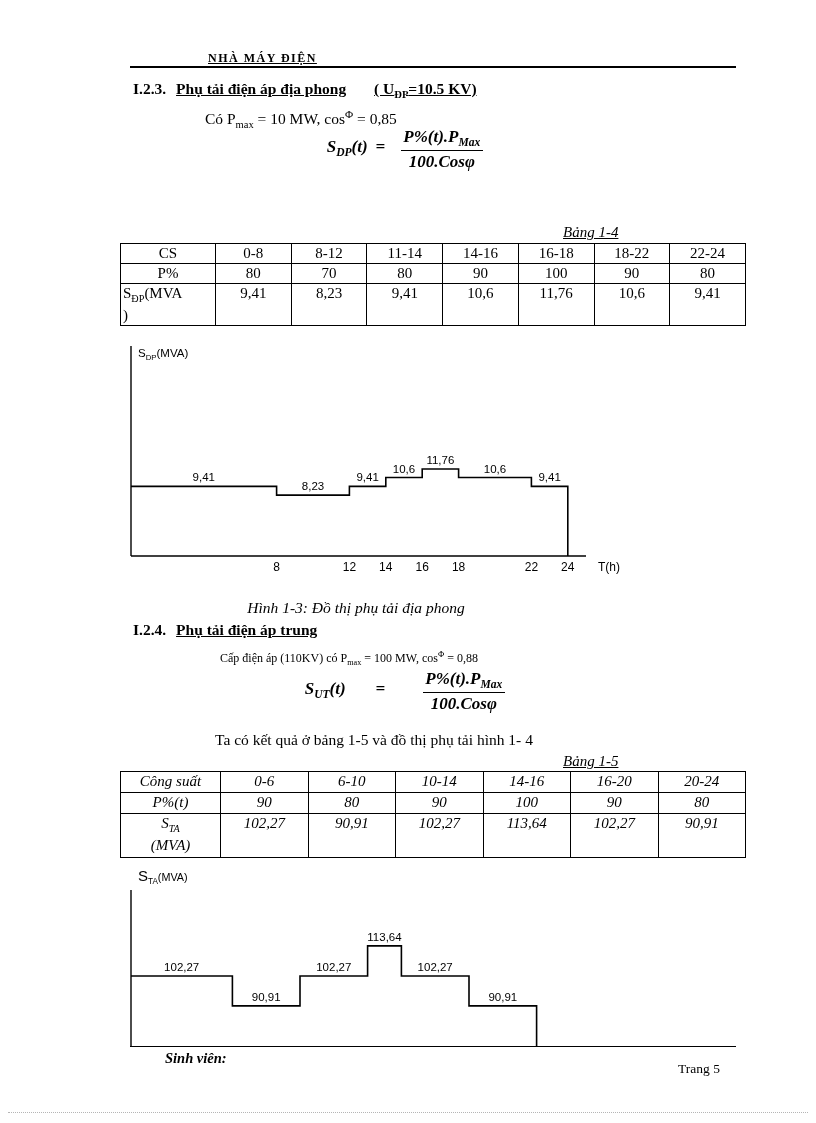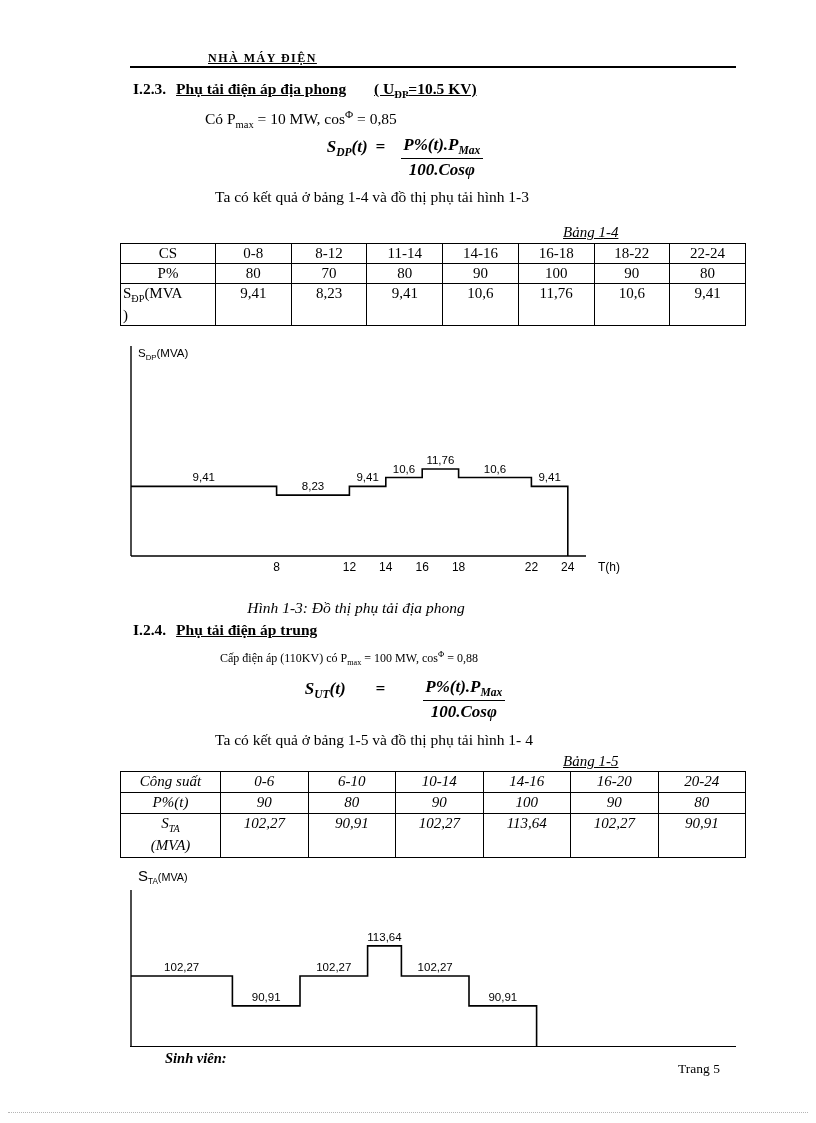--- a/index.html
+++ b/index.html
@@ -12,21 +12,21 @@
   .rule{border-top:2px solid #000;height:0;}
   .thin-rule{border-top:1.5px solid #000;height:0;}
   .doc-table{border-collapse:collapse;width:626px;table-layout:fixed;}
   .doc-table td{border:1px solid #000;text-align:center;font-size:15px;padding:0 2px;
                 vertical-align:top;line-height:1.25;overflow:hidden;}
   .formula{display:flex;align-items:flex-start;justify-content:center;font-weight:bold;
            font-style:italic;font-size:17px;width:815px;}
   .formula .lhs{margin-top:10px;}
   .eq{margin:10px 0 0 8px;}
   .frac{display:inline-flex;flex-direction:column;align-items:center;margin-left:10px;}
-  .frac .num{padding:0 8px 1px;margin-top:8px;}
+  .frac .num{padding:0 8px 1px;}
   .frac .den{border-top:1.6px solid #000;padding:1px 8px 0;}
   svg text{fill:#000;}
   .axis,.step{stroke:#000;fill:none;}
   .axis{stroke-width:1.4;}
   .step{stroke-width:1.6;}
   .seg-label{font-family:"Liberation Sans",sans-serif;font-size:11.5px;}
   .tick{font-family:"Liberation Sans",sans-serif;font-size:12px;}
   .chart-ylabel{font-family:"Liberation Sans",sans-serif;font-size:11.5px;}
   .chart-ylabel2{font-family:"Liberation Sans",sans-serif;font-size:12px;}
   .caption{width:712px;text-align:center;font-style:italic;font-size:15.5px;}
@@ -50,21 +50,20 @@
 
   <div class="abs formula" style="left:0;top:127px;">
     <span class="lhs"><span>S</span><sub>DP</sub><span>(t)</span></span>
     <span class="eq">=</span>
     <span class="frac">
       <span class="num"><span>P%(t).P</span><sub>Max</sub></span>
       <span class="den"><span>100.Cosφ</span></span>
     </span>
   </div>
 
-  <div class="abs" style="left:215px;top:188px;font-size:15.5px;">Ta có kết quả ở bảng 1-4 và đồ thị phụ tải hình 1-3</div>
 
   <div class="abs i u" style="left:563px;top:224px;font-size:15px;">Bảng 1-4</div>
 
   <table class="doc-table abs" style="left:120px;top:243px;">
     <colgroup>
         <col style="width:95px;">
         <col>
         <col>
         <col>
         <col>

